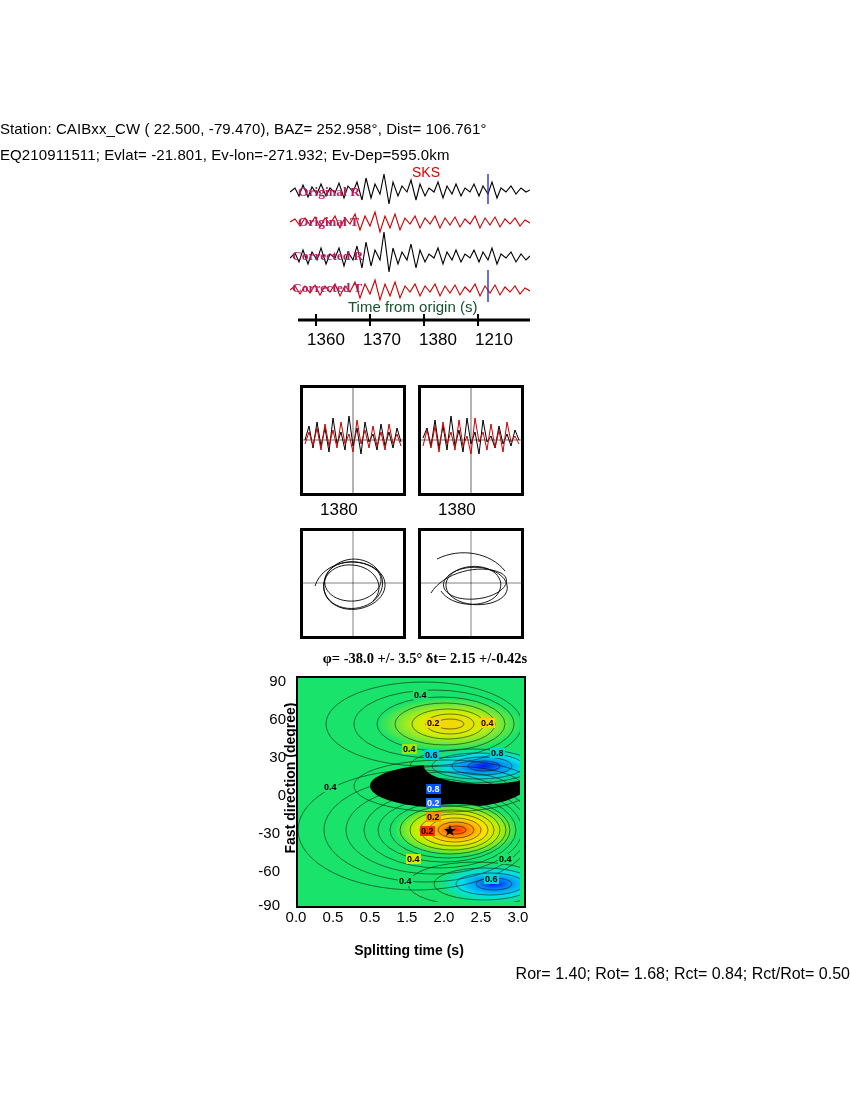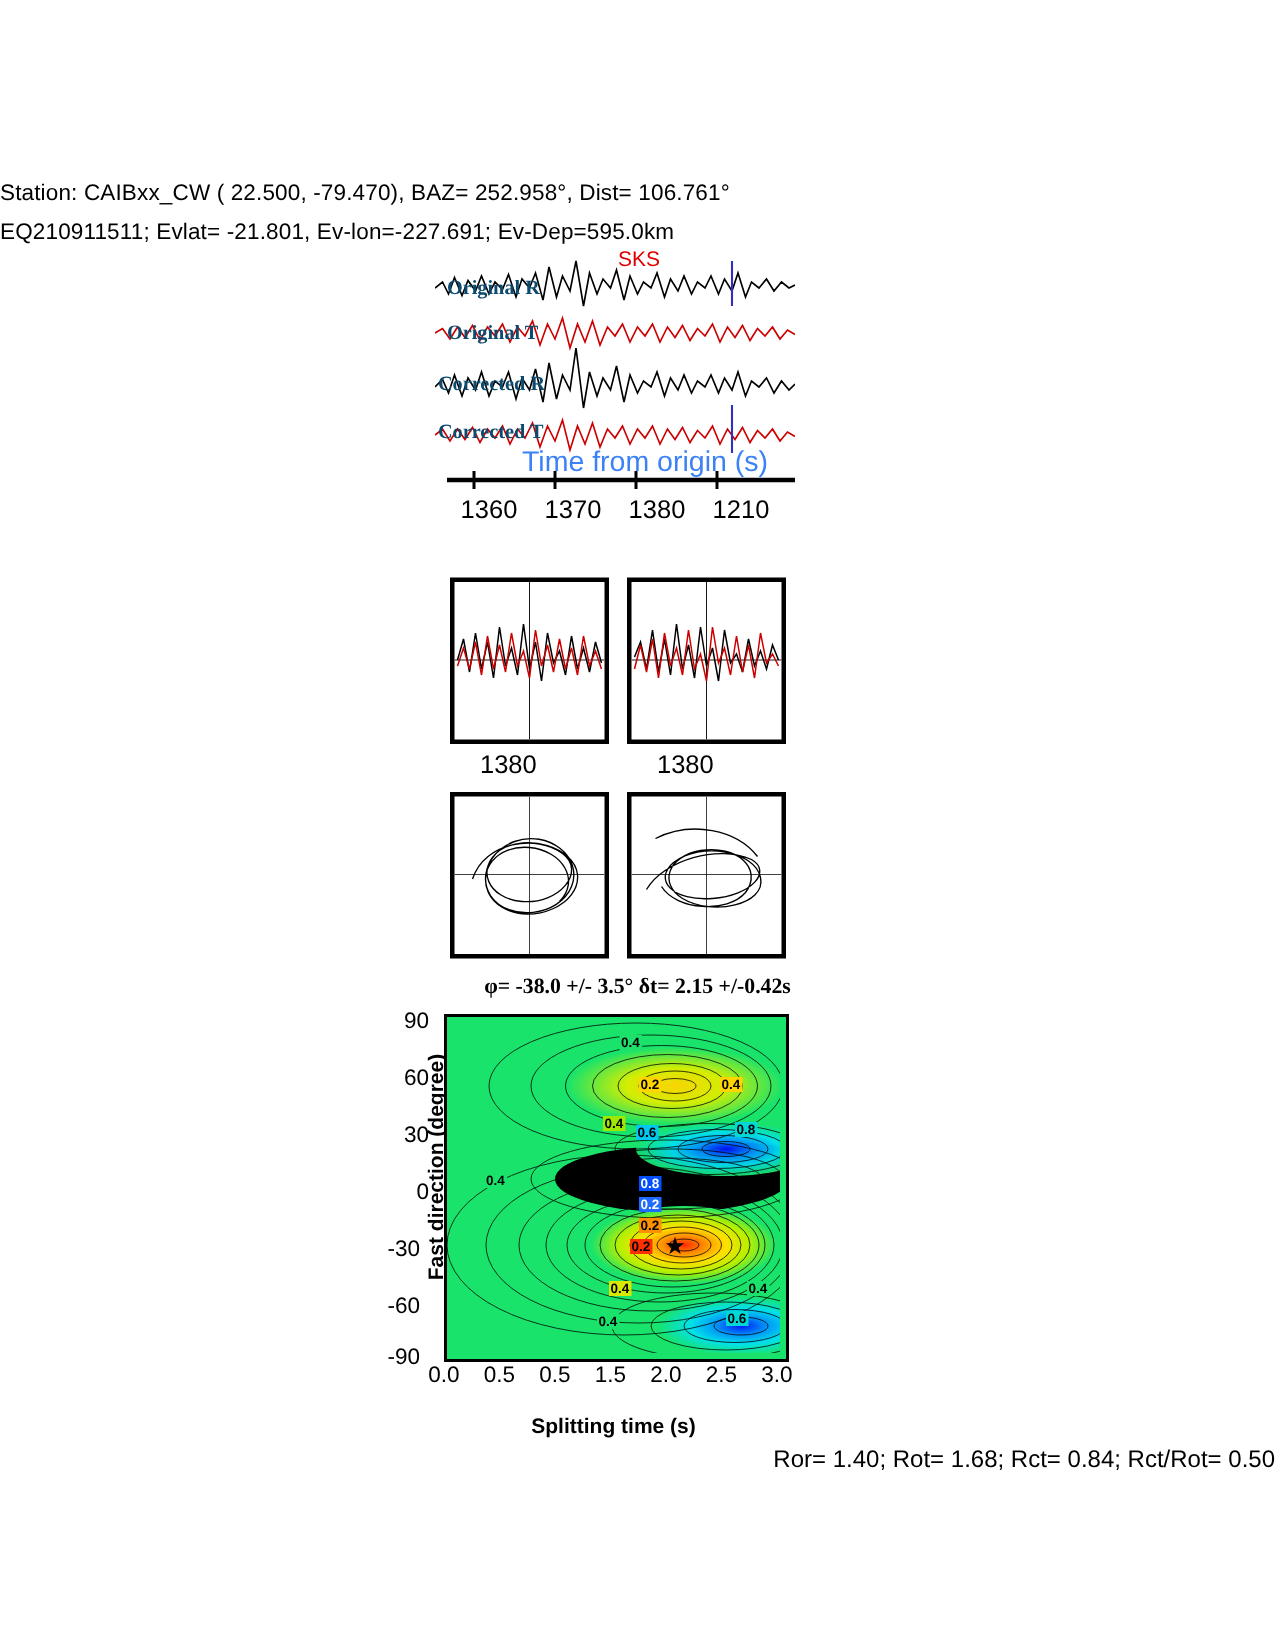--- a/index.html
+++ b/index.html
@@ -6,27 +6,27 @@
   body{width:850px;height:1100px;position:relative;font-family:"Liberation Sans",sans-serif;color:#000;}
   .fig{position:absolute;left:0;top:0;width:850px;height:1100px;}
 
   .hdr{position:absolute;width:100%;text-align:left;font-size:15px;color:#000;letter-spacing:0.1px;}
   #hdr1{top:120px;}
   #hdr2{top:146px;}
 
   
   .seis{position:absolute;left:290px;top:170px;width:240px;height:140px;}
   .trace-svg{position:absolute;left:0;top:0;}
-  .tr-label{position:absolute;font-weight:bold;font-size:13.5px;color:#0c4a6e;font-family:"Liberation Serif",serif;}
+  .tr-label{position:absolute;font-weight:bold;font-size:13.5px;color:#be185d;font-family:"Liberation Serif",serif;}
   #lab0{left:8px;top:170px;}
   #lab1{left:8px;top:201px;}
   #lab2{left:2px;top:234px;}
   #lab3{left:2px;top:266px;}
   .sks{position:absolute;left:117px;top:160px;color:#e00000;font-size:14px;}
-  .tlabel{position:absolute;left:55px;top:298px;font-size:19px;color:#3b82f6;}
+  .tlabel{position:absolute;left:55px;top:298px;font-size:15px;color:#14532d;}
   .axisnums{position:absolute;left:280px;top:330px;width:260px;text-align:center;font-size:17px;}
   .axisnums span{display:inline-block;width:56px;}
 
   
   .panel{position:absolute;border:3px solid #000;background:#fff;}
   #p1{left:300px;top:385px;width:100px;height:105px;}
   #p2{left:418px;top:385px;width:100px;height:105px;}
   #p3{left:300px;top:528px;width:100px;height:105px;}
   #p4{left:418px;top:528px;width:100px;height:105px;}
   .ptick{position:absolute;font-size:17px;color:#000;}
@@ -42,21 +42,21 @@
   .xlab{position:absolute;left:296px;top:942px;width:226px;text-align:center;font-size:14px;font-weight:bold;}
   .footer{position:absolute;left:0;top:965px;width:100%;text-align:right;font-size:16px;}
   .clab{position:absolute;font-size:9px;font-weight:bold;padding:0 1px;color:#000;}
 </style>
 </head>
 <body>
 
 <div class="fig">
 
   <div class="hdr" id="hdr1">Station: CAIBxx_CW ( 22.500,  -79.470), BAZ=  252.958°, Dist=  106.761°</div>
-  <div class="hdr" id="hdr2">EQ210911511; Evlat= -21.801, Ev-lon=-227.691; Ev-Dep=595.0km</div>
+  <div class="hdr" id="hdr2">EQ210911511; Evlat= -21.801, Ev-lon=-271.932; Ev-Dep=595.0km</div>
 
   <div class="seis">
     <svg class="trace-svg" width="240" height="180" viewBox="0 0 240 180">
 
       <polyline fill="none" stroke="#000" stroke-width="1.1" points="0,22 5,18 9,26 13,15 18,27 22,17 27,24 31,14 36,26 40,18 45,23 49,13 54,28 58,16 63,22 67,12 72,30 76,8 81,28 85,14 90,24 94,4 99,34 103,12 108,26 112,16 117,22 121,10 126,30 130,14 135,26 139,18 144,22 148,12 153,28 157,16 162,24 166,14 171,26 175,18 180,22 184,14 189,26 193,16 198,24 202,12 207,28 211,18 216,22 221,16 226,24 231,18 236,22 240,20"></polyline>
 
       <polyline fill="none" stroke="#cc0000" stroke-width="1.1" points="0,52 5,49 10,56 15,48 20,55 25,47 30,57 35,48 40,54 45,46 50,58 55,48 60,54 65,44 70,60 75,46 80,56 85,42 90,62 95,46 100,58 105,44 110,60 115,48 120,54 125,46 130,58 135,48 140,54 145,46 150,58 155,48 160,55 165,47 170,57 175,49 180,54 185,46 190,58 195,48 200,55 205,47 210,57 215,49 220,54 225,48 230,56 235,50 240,53"></polyline>
 
       <polyline fill="none" stroke="#000" stroke-width="1.1" points="0,88 5,83 9,92 13,80 18,94 22,82 27,90 31,78 36,94 40,84 45,88 49,78 54,96 58,82 63,90 67,76 72,98 76,72 81,96 85,80 90,90 94,62 99,102 103,78 108,94 112,82 117,90 121,74 126,98 130,80 135,92 139,84 144,88 148,78 153,94 157,82 162,90 166,80 171,92 175,84 180,88 184,80 189,92 193,82 198,90 202,78 207,94 211,84 216,88 221,82 226,92 231,84 236,90 240,86"></polyline>
 

